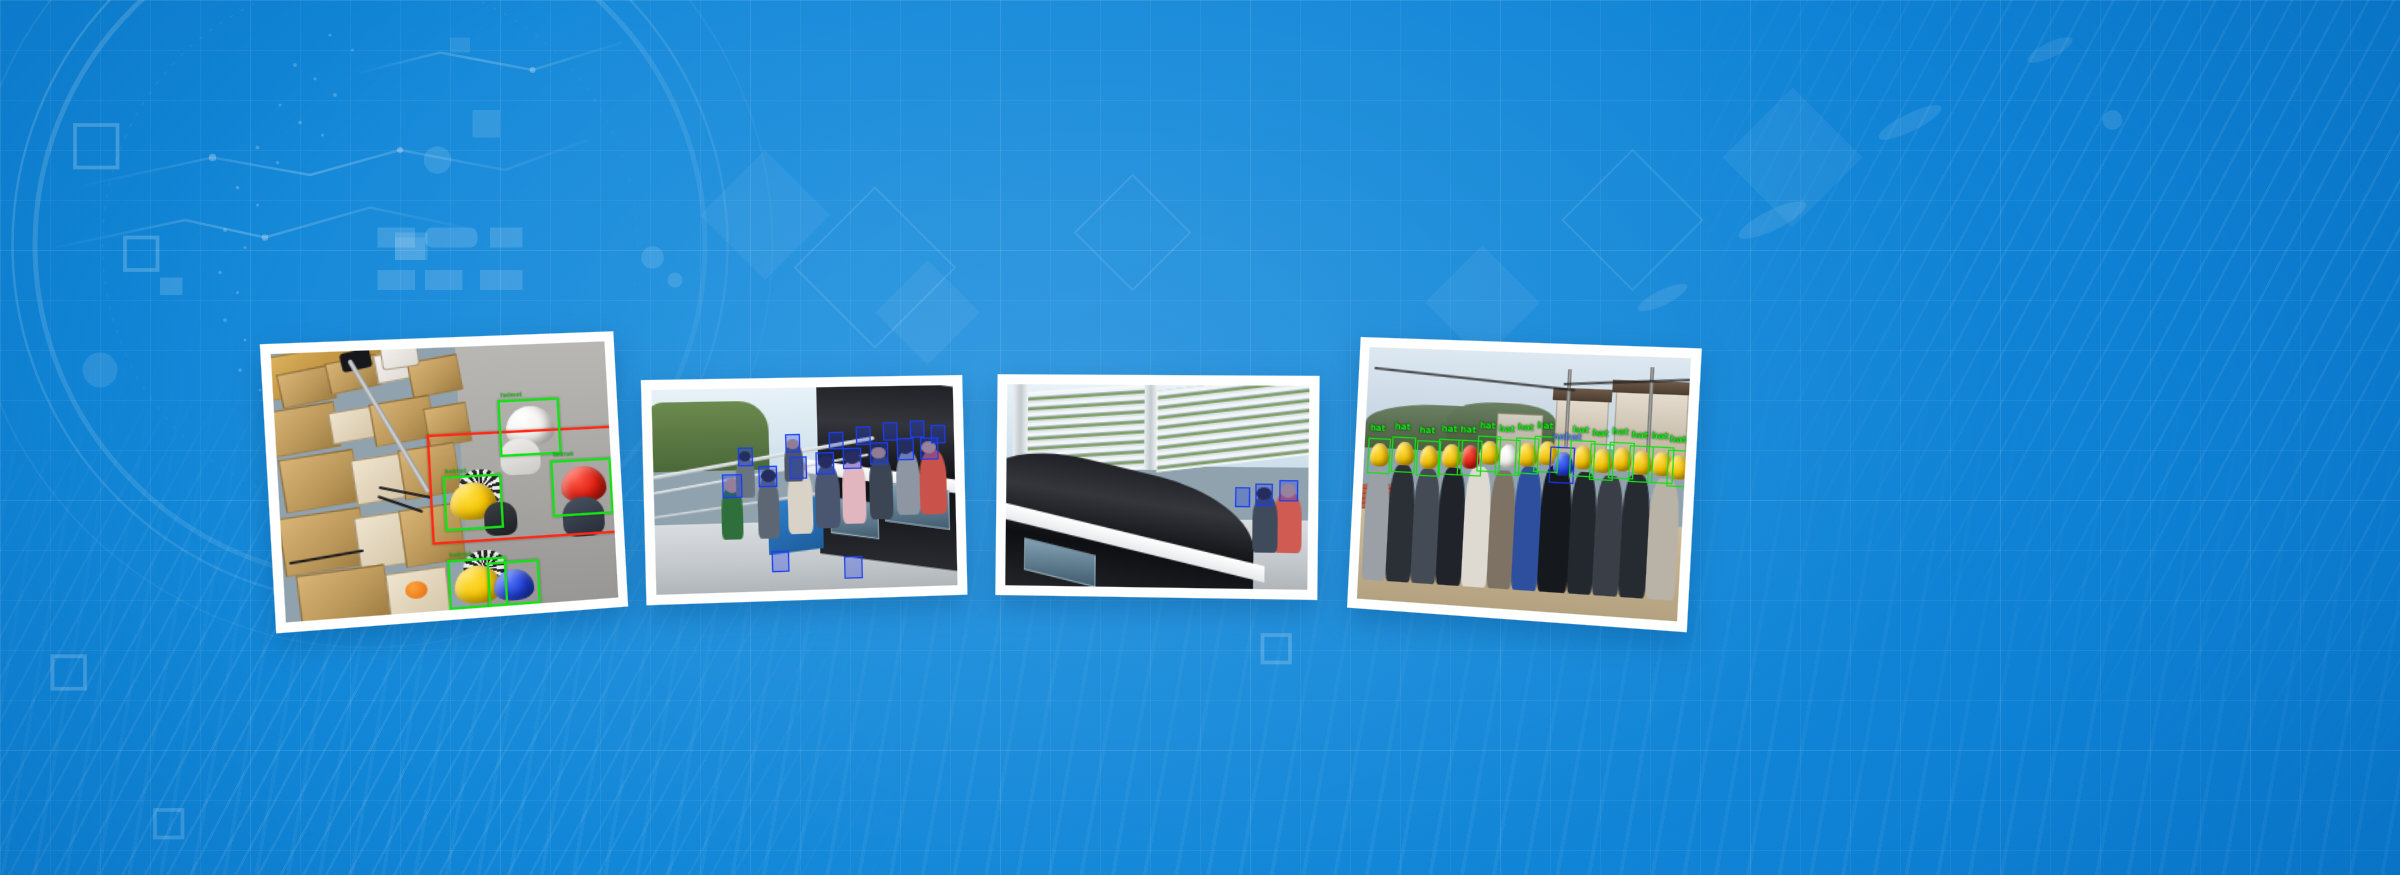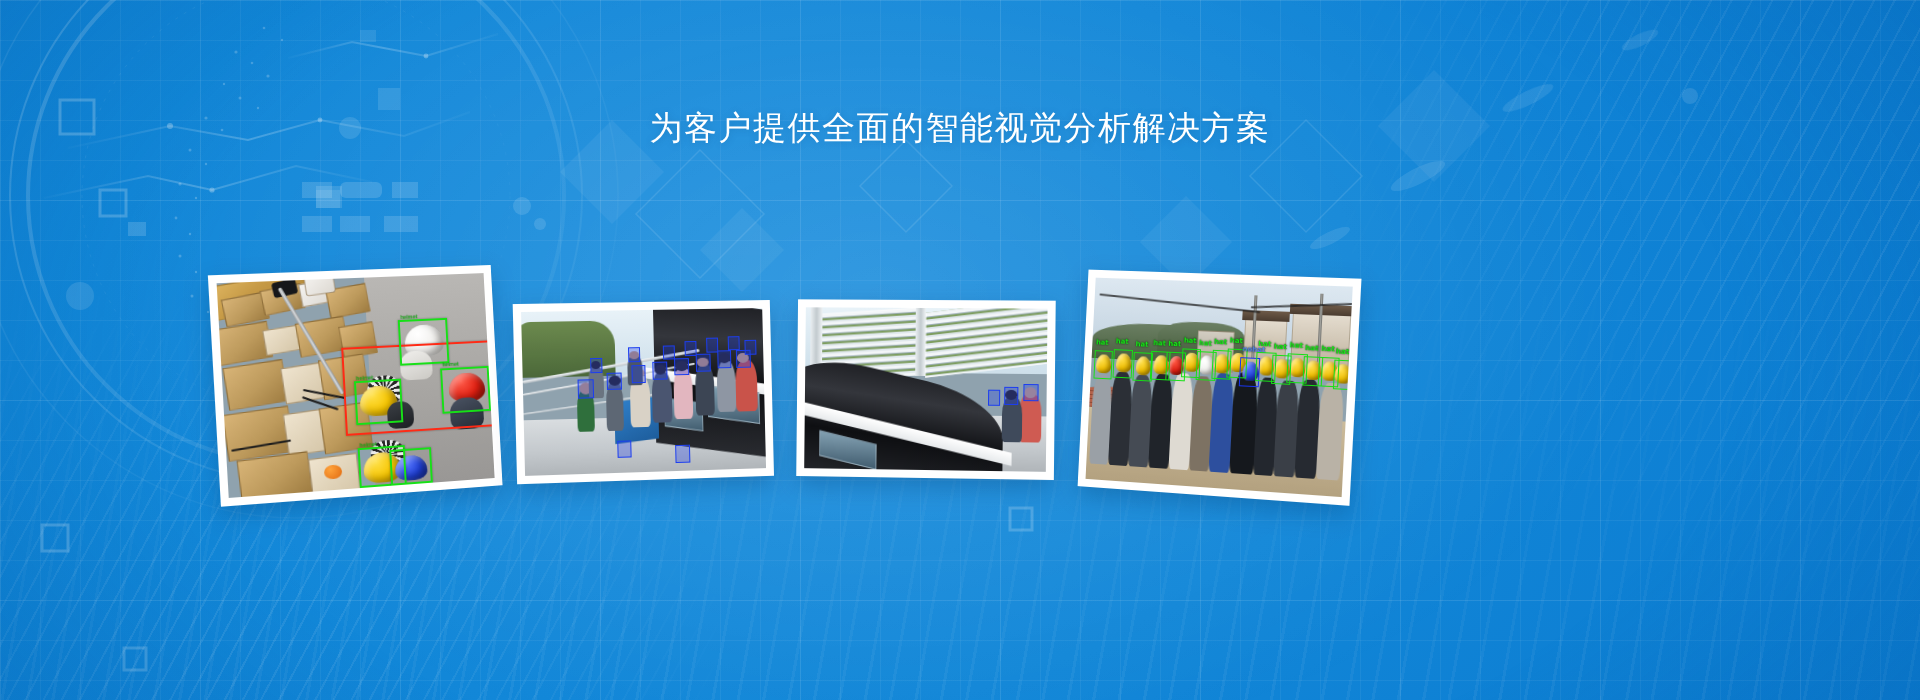--- a/index.html
+++ b/index.html
@@ -414,21 +414,20 @@
       <ellipse cx="1640" cy="40" rx="20" ry="6" transform="rotate(-26 1640 40)"></ellipse>
     </g>
   </svg>
 
   <div class="bg-layer bg-streaks-r"></div>
   <div class="bg-layer bg-streaks-l"></div>
   <div class="bg-layer bg-sweep"></div>
   <div class="bg-layer bg-vignette"></div>
 
   <div class="text-block">
-    <div class="subtitle">为客户提供全面的智能视觉分析解决方案</div>
   </div>
 
   <div class="photos">
 
     <div class="photo" id="photo-1">
       <div class="inner scene-warehouse">
         <div class="wh-floor"></div>
 
         <div class="wh-shelf" style="left:-4%;top:-2%;width:42%;height:16%;transform:rotate(-8deg);"></div>
         <div class="wh-box" style="left:2%;top:6%;width:16%;height:13%;transform:rotate(-9deg);"></div>

